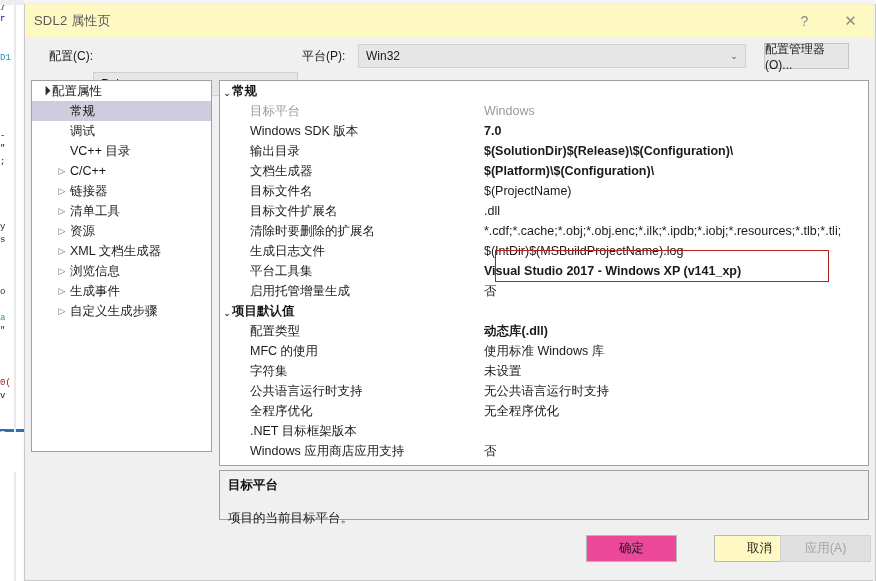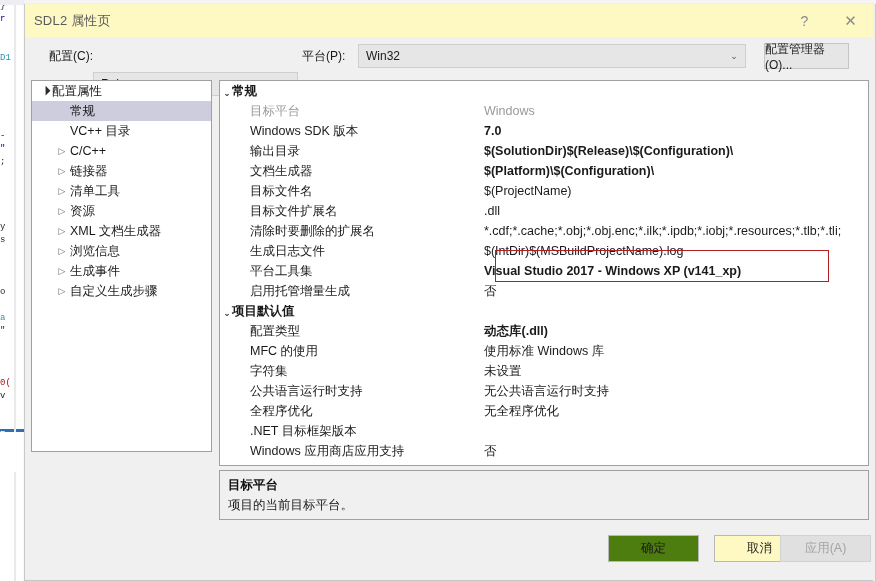--- a/index.html
+++ b/index.html
@@ -198,35 +198,35 @@
   
   #desc-panel {
     position: absolute; left: 194px; top: 466px;
     width: 650px; height: 50px;
     background: #f0f0f0;
     border: 1px solid #a0a0a0;
     box-sizing: border-box;
     padding: 6px 8px 0 8px;
   }
   #desc-title { font-size: 12.5px; font-weight: bold; color: #111; }
-  #desc-body  { font-size: 12.5px; color: #1a1a1a; margin-top: 3px; }
+  #desc-body  { font-size: 12.5px; color: #1a1a1a; margin-top: 16px; }
 
   
   #btnbar { position:absolute; left:0; top:520px; width:850px; height:57px; }
   .dlg-btn {
     position: absolute; top: 11px;
     width: 91px; height: 27px;
     background: #e6e6e6;
     border: 1px solid #c6c6c6;
     box-sizing: border-box;
     font-size: 12.5px; color: #1a1a1a;
     display: flex; align-items: center; justify-content: center;
     cursor: default;
   }
-  #btn-ok     { left: 561px; background:#4d7c0f; border-color:#b8b8b8;margin-left:22px; }
+  #btn-ok     { left: 561px; background:#ec4899; border-color:#b8b8b8; }
   #btn-cancel { left: 689px; background:#fef9c3; border-color:#b8b8b8; }
   #btn-apply  { left: 755px; background:#e0e0e0; border-color:#d2d2d2; color:#a3a3a3; }
 
   
   #dlg-right-edge {
     position:absolute; right:0; top:0; width:2px; height:577px; background:#f0f0f0;
   }
 </style>
 </head>
 <body>
@@ -274,20 +274,25 @@
         <span>配置属性</span>
       </div>
       <div class="tree-node selected">
         <span style="flex: 0 0 auto; width: 22px;"></span>
         <span class="tw none"></span>
         <span>常规</span>
       </div>
       <div class="tree-node">
         <span style="flex: 0 0 auto; width: 22px;"></span>
         <span class="tw none"></span>
+        <span>调试</span>
+      </div>
+      <div class="tree-node">
+        <span style="flex: 0 0 auto; width: 22px;"></span>
+        <span class="tw none"></span>
         <span>VC++ 目录</span>
       </div>
       <div class="tree-node">
         <span style="flex: 0 0 auto; width: 22px;"></span>
         <span class="tw closed"></span>
         <span>C/C++</span>
       </div>
       <div class="tree-node">
         <span style="flex: 0 0 auto; width: 22px;"></span>
         <span class="tw closed"></span>

